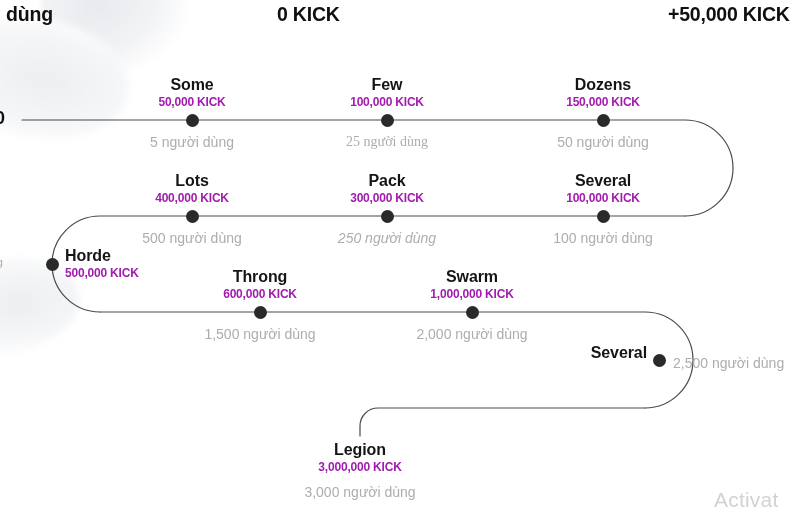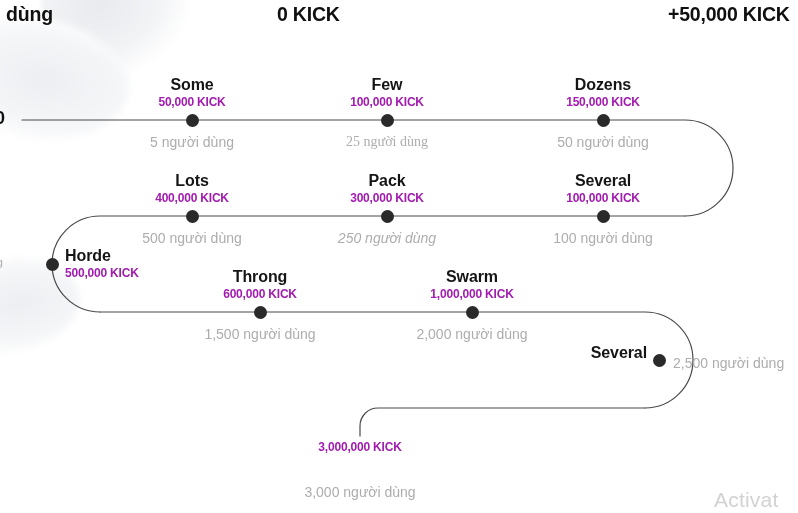--- a/index.html
+++ b/index.html
@@ -244,20 +244,21 @@
   <div class="node">
     <div class="dot" style="left:653px; top:354px;"></div>
     <div class="lbl rgt" style="left:647px; top:343px;">
       <div class="name">Several</div>
     </div>
     <div class="users" style="left:673px; top:355px;">2,500 người dùng</div>
   </div>
 
   <div class="node">
     <div class="lbl ctr" style="left:360px; top:440px;">
+      <div class="name">Legion</div>
       <div class="amt">3,000,000 KICK</div>
     </div>
     <div class="users ctr" style="left:360px; top:484px;">3,000 người dùng</div>
   </div>
 
   <div class="watermark">Activat</div>
 
 </div>
 
 </body></html>

